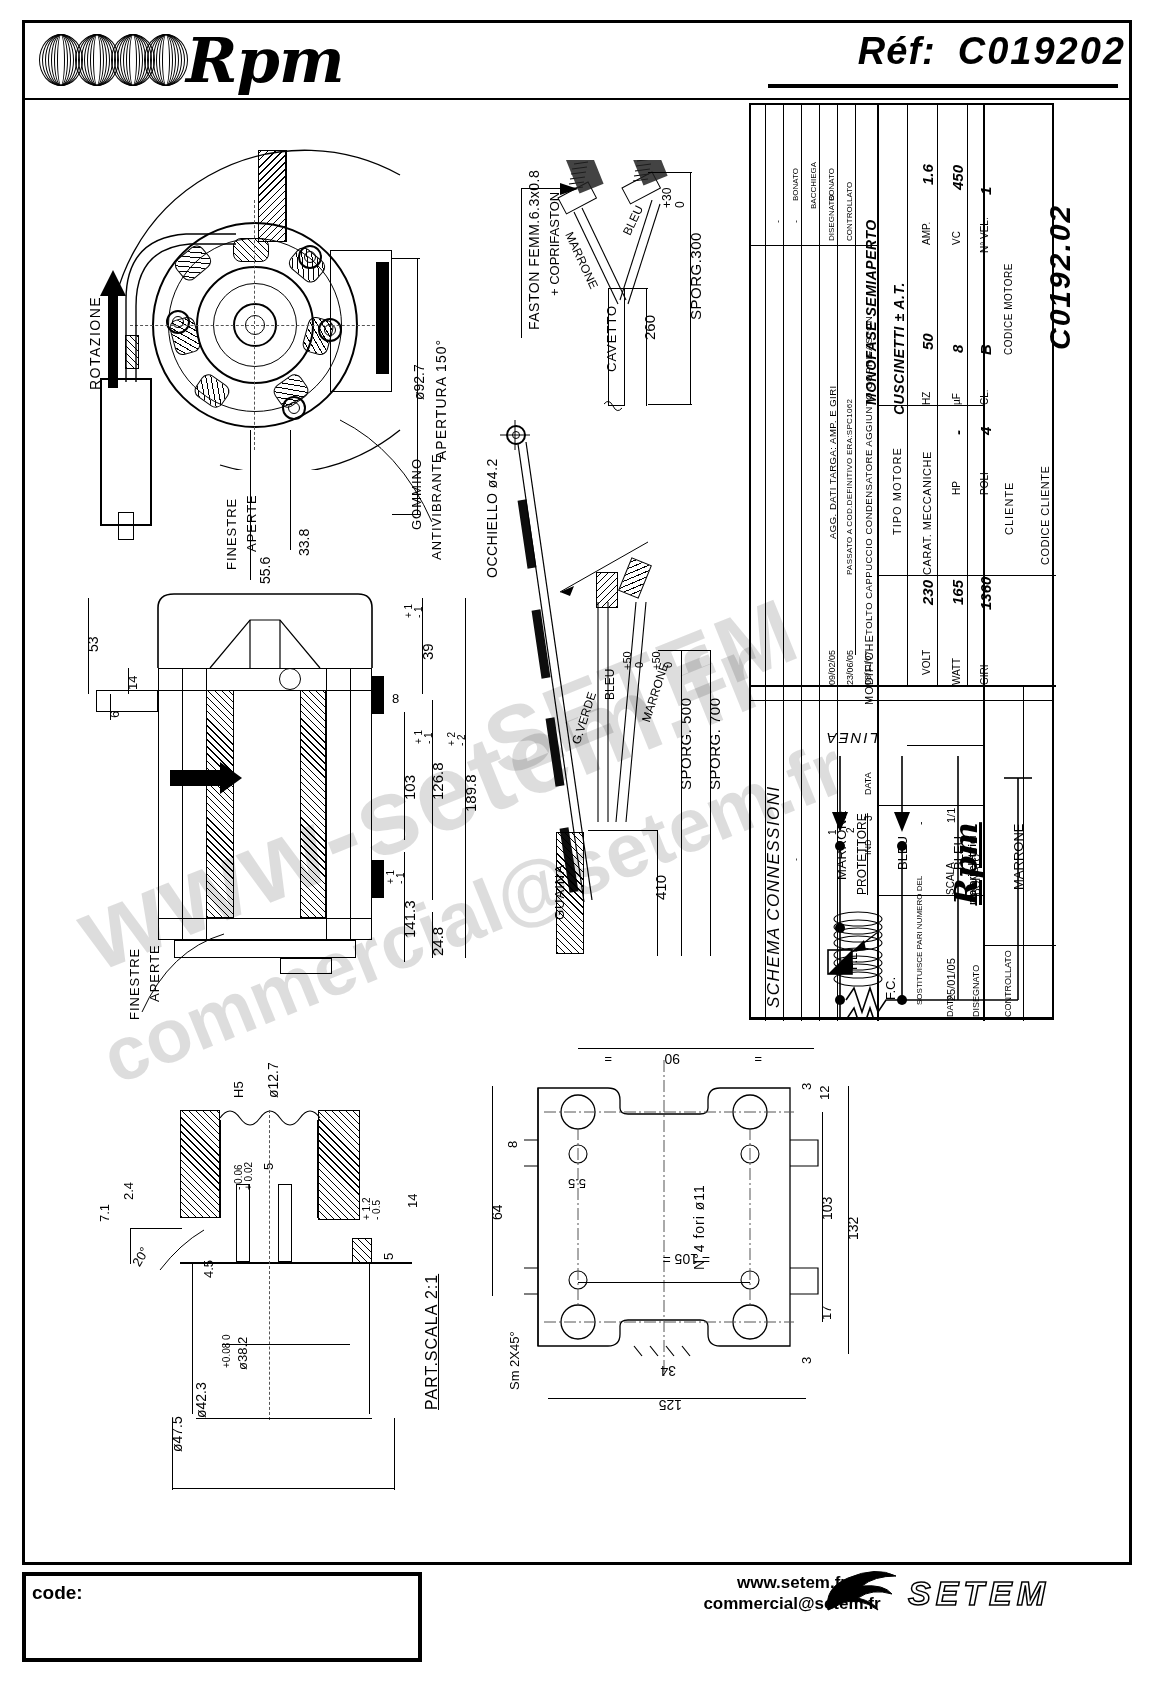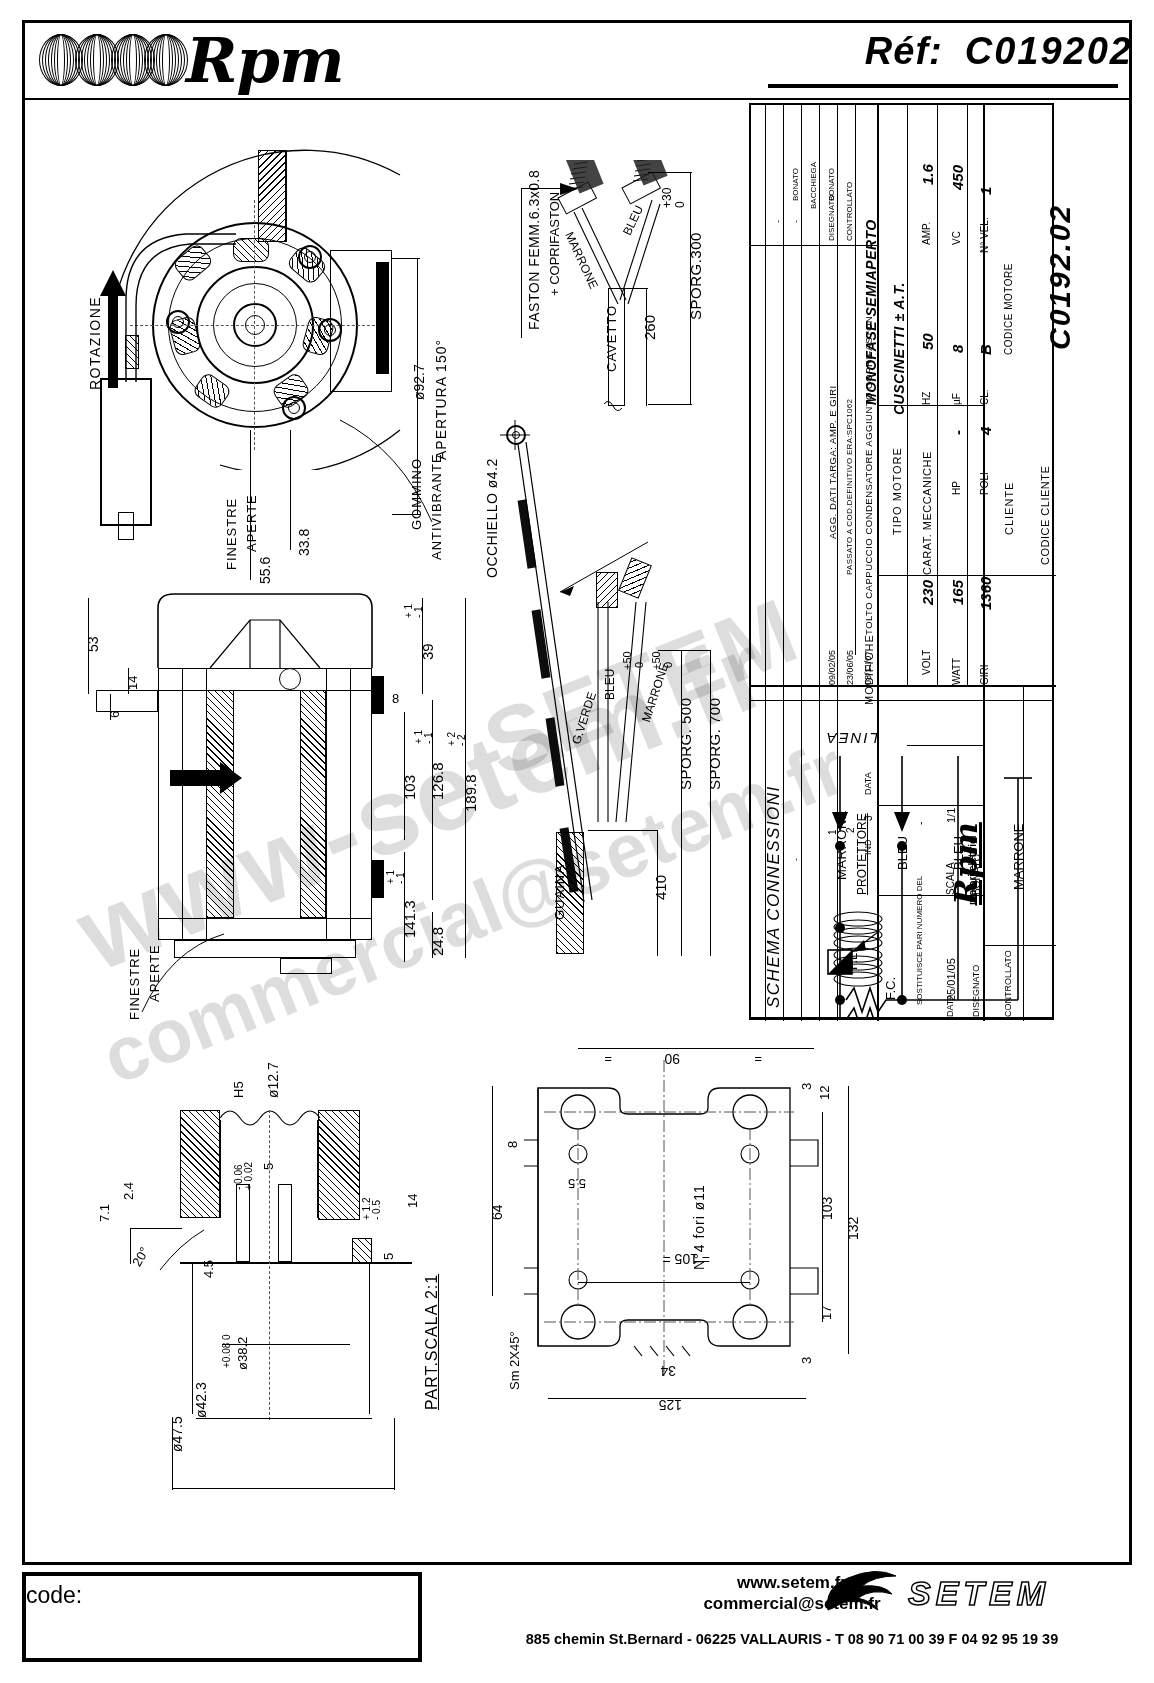--- a/index.html
+++ b/index.html
@@ -15,21 +15,21 @@
   .hline2{position:absolute;background:#000;height:2px;}
   .vline2{position:absolute;background:#000;width:2px;}
 
   
   #hdr-logo{position:absolute;left:38px;top:30px;width:300px;height:62px;}
   #hdr-logo .coil{position:absolute;top:4px;width:46px;height:52px;}
   #hdr-logo .coil i{position:absolute;top:0;left:50%;border:1.6px solid #000;border-radius:50%;
       transform:translateX(-50%);box-sizing:border-box;}
   #hdr-logo .rpmtext{position:absolute;left:148px;top:-6px;font-family:"DejaVu Serif",serif;
       font-style:italic;font-weight:bold;font-size:62px;letter-spacing:-1px;color:#000;}
-  #ref-wrap{position:absolute;right:21px;top:30px;text-align:left;}
+  #ref-wrap{position:absolute;right:28px;top:30px;text-align:left;}
   #ref-wrap .reftxt{font-family:"Liberation Sans",sans-serif;font-style:italic;font-weight:bold;
       font-size:38px;letter-spacing:1px;white-space:nowrap;}
   #ref-wrap .refnum{margin-left:22px;letter-spacing:2px;}
   #ref-ul{position:absolute;right:36px;top:84px;width:350px;height:4px;background:#000;}
 
   
   .t{position:absolute;font-family:"Liberation Sans",sans-serif;color:#000;white-space:nowrap;
      line-height:1;}
   .r90{transform-origin:0 0;transform:rotate(-90deg);}
   .r180{transform-origin:0 0;transform:rotate(180deg);}
@@ -61,21 +61,21 @@
   .rectT{position:absolute;border:1px solid #000;box-sizing:border-box;}
   .filled{position:absolute;background:#000;}
   .cl{position:absolute;height:0;border-top:1px dashed #555;}
   .hatch{background:repeating-linear-gradient(45deg,#000 0 1px,transparent 1px 5px);}
   .hatch2{background:repeating-linear-gradient(-45deg,#000 0 1px,transparent 1px 5px);}
 
   
   #footer{position:absolute;left:22px;top:1572px;width:1110px;height:92px;}
   #codebox{position:absolute;left:0;top:0;width:400px;height:90px;border:4px solid #000;
       box-sizing:border-box;}
-  #codebox .lbl{position:absolute;left:0;top:6px;font-size:23px;font-weight:normal;}
+  #codebox .lbl{position:absolute;left:6px;top:6px;font-size:19px;font-weight:bold;}
   #codebox .num{position:absolute;left:10px;top:26px;font-size:47px;font-weight:bold;
       letter-spacing:0.5px;}
   #footinfo{position:absolute;left:430px;top:0;width:680px;}
   #footinfo .web{font-size:17px;font-weight:bold;text-align:center;line-height:1.25;}
   #footinfo .addr{font-size:14.5px;font-weight:bold;text-align:center;margin-top:16px;}
   #setemlogo{position:absolute;left:800px;top:-2px;width:310px;height:48px;}
   #setemlogo .stxt{position:absolute;left:86px;top:4px;font-size:34px;font-weight:bold;
       font-style:italic;letter-spacing:5px;-webkit-text-stroke:1.5px #000;color:transparent;
       font-family:"Liberation Sans",sans-serif;}
   #setemlogo .swoosh{position:absolute;left:0;top:0;width:80px;height:46px;}
@@ -653,21 +653,20 @@
 
   <div id="footer">
     <div id="codebox">
       <div class="lbl">code:</div>
     </div>
     <div id="footinfo">
       <div class="web">
         <div>www.setem.fr</div>
         <div>commercial@setem.fr</div>
       </div>
-      <div class="addr">885 chemin St.Bernard  -  06225 VALLAURIS  -  T 08 90 71 00 39   F 04 92 95 19 39</div>
     </div>
     <div id="setemlogo">
       <svg class="swoosh" viewBox="0 0 80 46">
         <path d="M6 40 Q 2 18 26 8 Q 54 -4 74 6 Q 52 6 40 16 Q 62 14 70 24
                  Q 50 18 36 28 Q 52 32 56 40 Q 36 26 18 34 Q 12 38 6 40 Z" fill="#000" stroke="#000" stroke-width="1"></path>
       </svg>
       <div class="stxt">SETEM</div>
     </div>
   </div>
 

